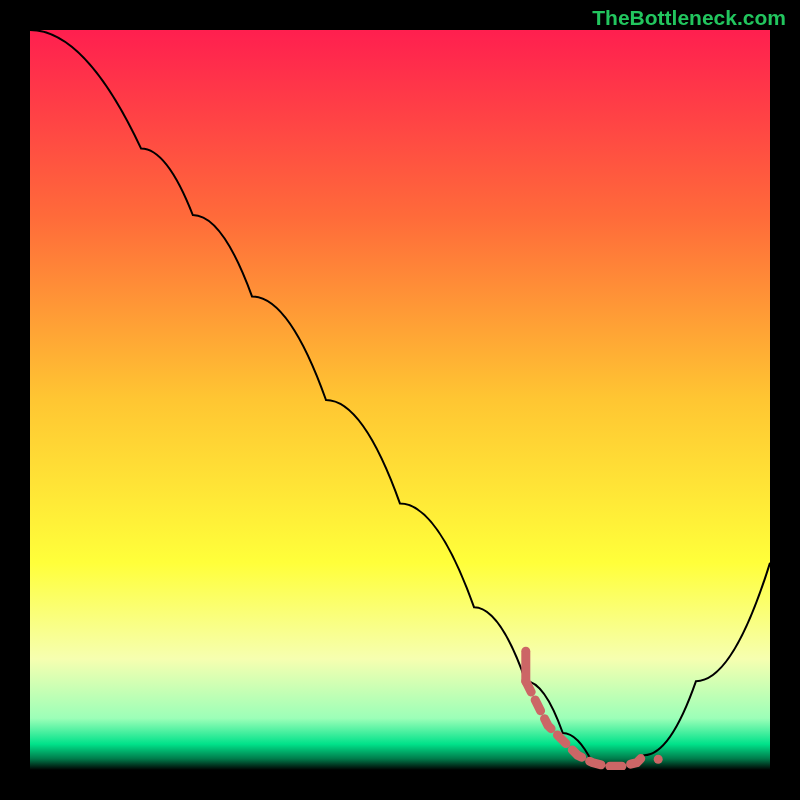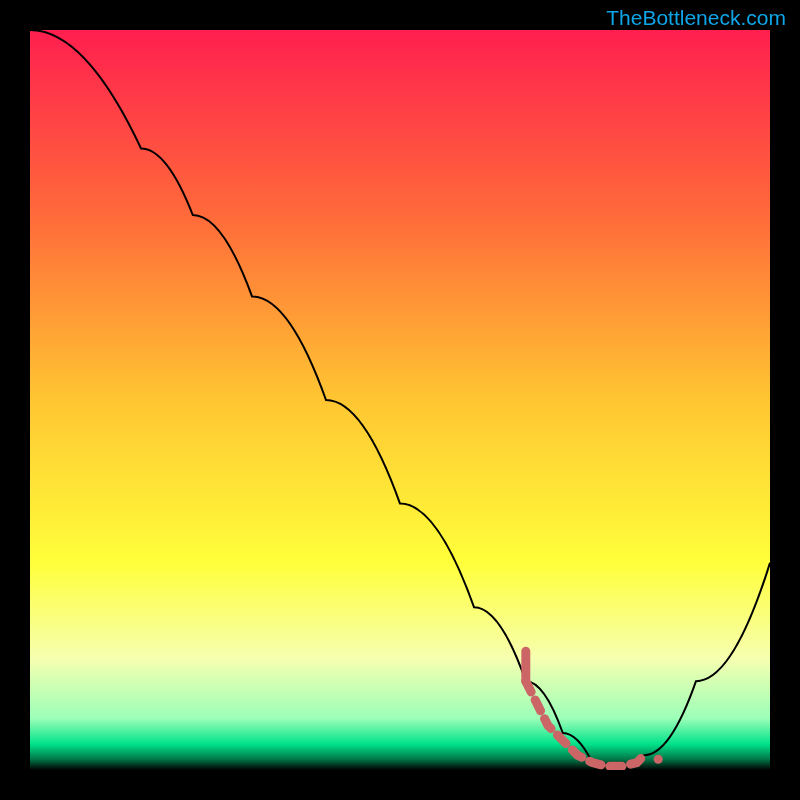--- a/index.html
+++ b/index.html
@@ -7,23 +7,23 @@
     width: 800px;
     height: 800px;
     background: #000;
     position: relative;
     font-family: Arial, sans-serif;
   }
   .watermark {
     position: absolute;
     top: 6px;
     right: 14px;
-    color: #0ea5e9;
+    color: #22c55e;
     font-size: 21px;
-    font-weight: normal;
+    font-weight: bold;
     z-index: 10;
   }
   .plot-area {
     position: absolute;
     left: 30px;
     top: 30px;
     width: 740px;
     height: 740px;
     overflow: hidden;
   }

